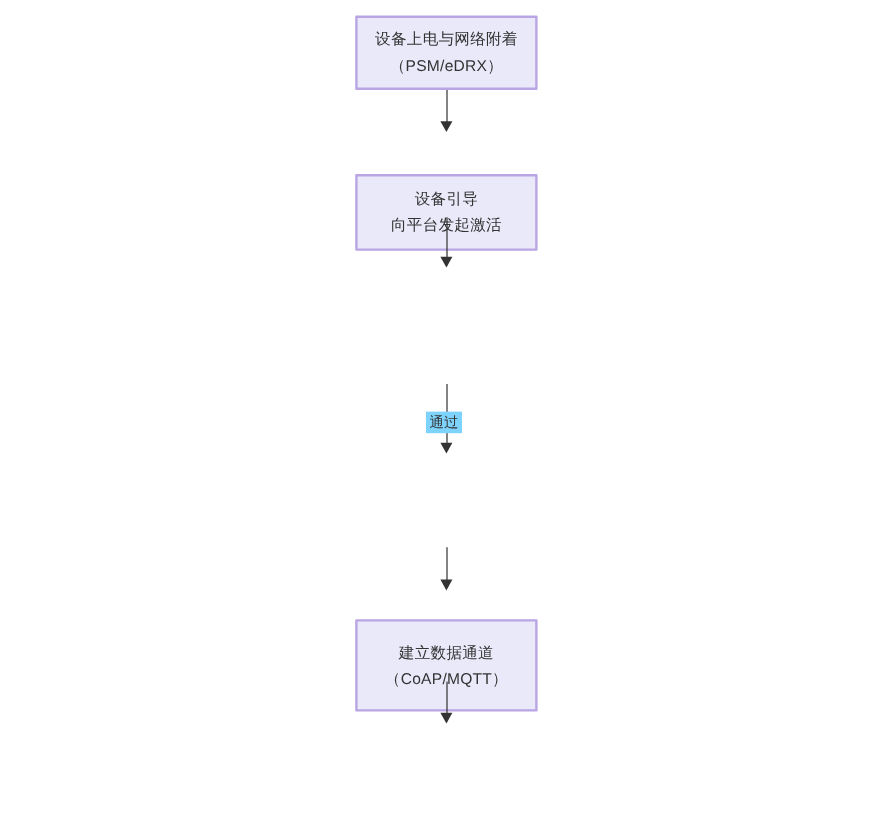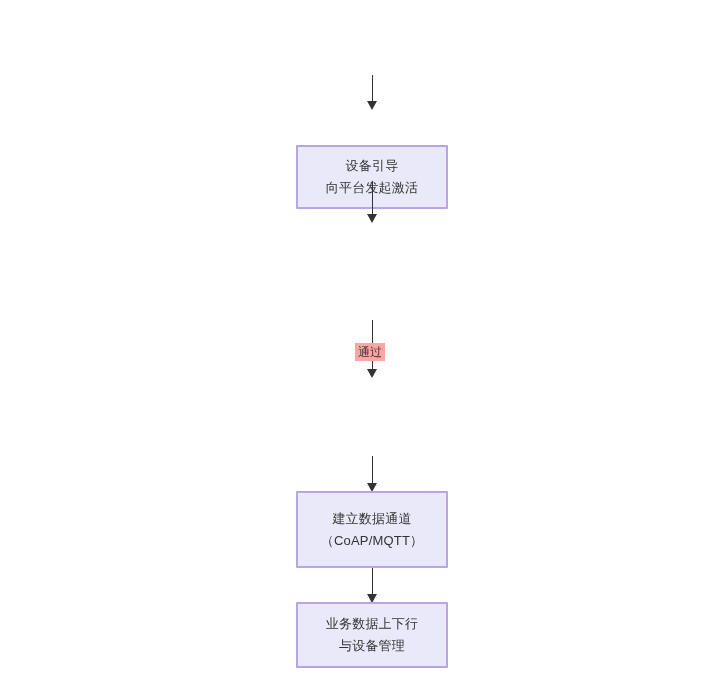--- a/index.html
+++ b/index.html
@@ -79,32 +79,36 @@
     width: 0;
     height: 0;
     border-left: 5px solid transparent;
     border-right: 5px solid transparent;
     border-top: 9px solid #333333;
   }
   .edge-label {
     position: absolute;
     font-size: 12px;
     color: #333333;
-    background: #fca5a5;
+    background: #7dd3fc;
     padding: 1px 3px;
     line-height: 16px;
     white-space: nowrap;
     user-select: none;
   }
 </style>
 </head>
 <body>
 
 <div id="flow-canvas">
 
+  <div class="node node-process" style="left:296px; top:13px; width:152px; height:62px;">
+    <div class="node-label">设备上电与网络附着
+（PSM/eDRX）</div>
+  </div>
 
   <div class="edge-line" style="left:372px; top:75px; height:28px;"></div>
   <div class="edge-arrow" style="left:367px; top:101px;"></div>
 
   <div class="node node-process" style="left:296px; top:111px; width:152px; height:64px;margin-top:34px;">
     <div class="node-label">设备引导
 向平台发起激活</div>
   </div>
 
   <div class="edge-line" style="left:372px; top:181px; height:40px;"></div>
@@ -112,26 +116,22 @@
 
 
   <div class="edge-line" style="left:372px; top:320px; height:55px;"></div>
   <div class="edge-label" style="left:355px; top:343px;">通过</div>
   <div class="edge-arrow" style="left:367px; top:369px;"></div>
 
 
   <div class="edge-line" style="left:372px; top:456px; height:34px;"></div>
   <div class="edge-arrow" style="left:367px; top:483px;"></div>
 
-  <div class="node node-process" style="left:296px; top:491px; width:152px; height:77px;">
+  <div class="node node-process" style="left:296px; top:516px; width:152px; height:77px;">
     <div class="node-label">建立数据通道
 （CoAP/MQTT）</div>
   </div>
 
   <div class="edge-line" style="left:372px; top:568px; height:33px;"></div>
   <div class="edge-arrow" style="left:367px; top:594px;"></div>
 
-  <div class="node node-process" style="left:296px; top:602px; width:152px; height:66px;">
-    <div class="node-label">业务数据上下行
-与设备管理</div>
-  </div>
 
 </div>
 
 </body></html>

